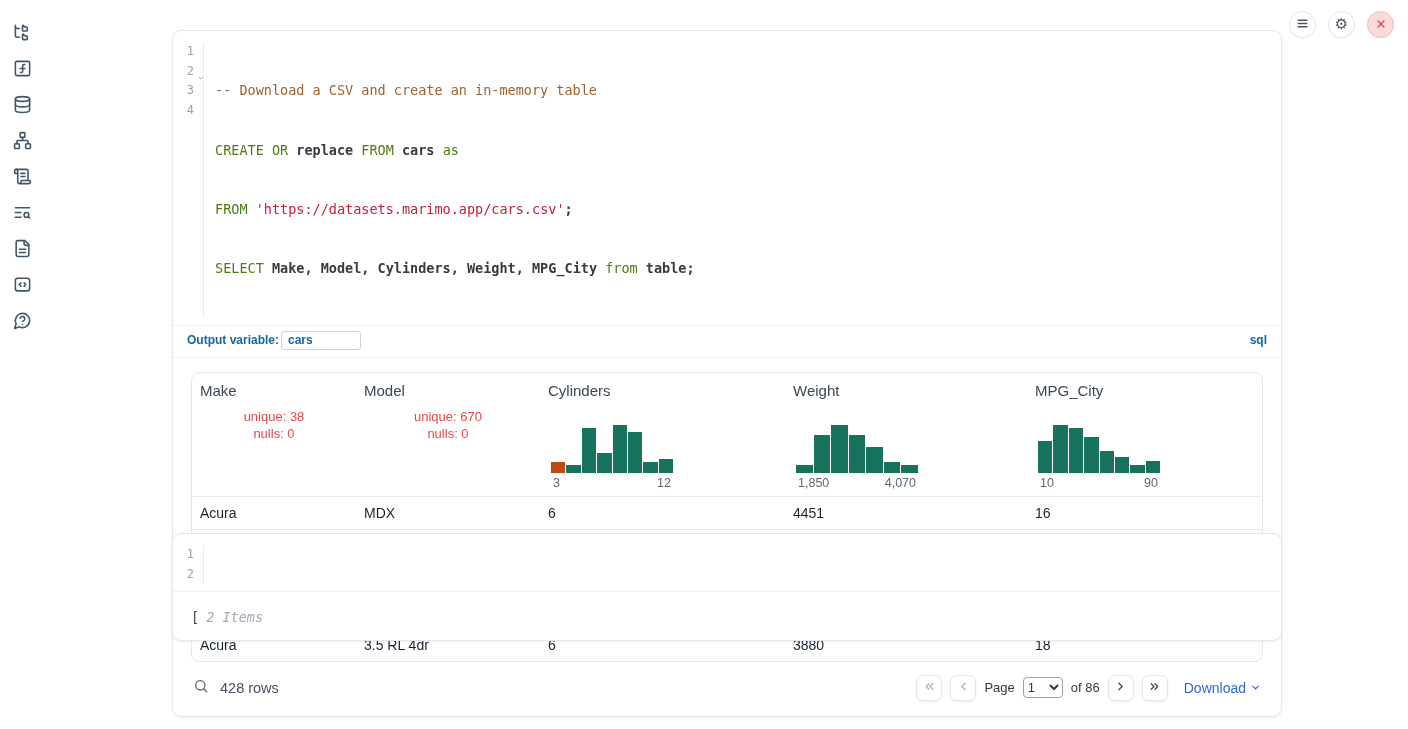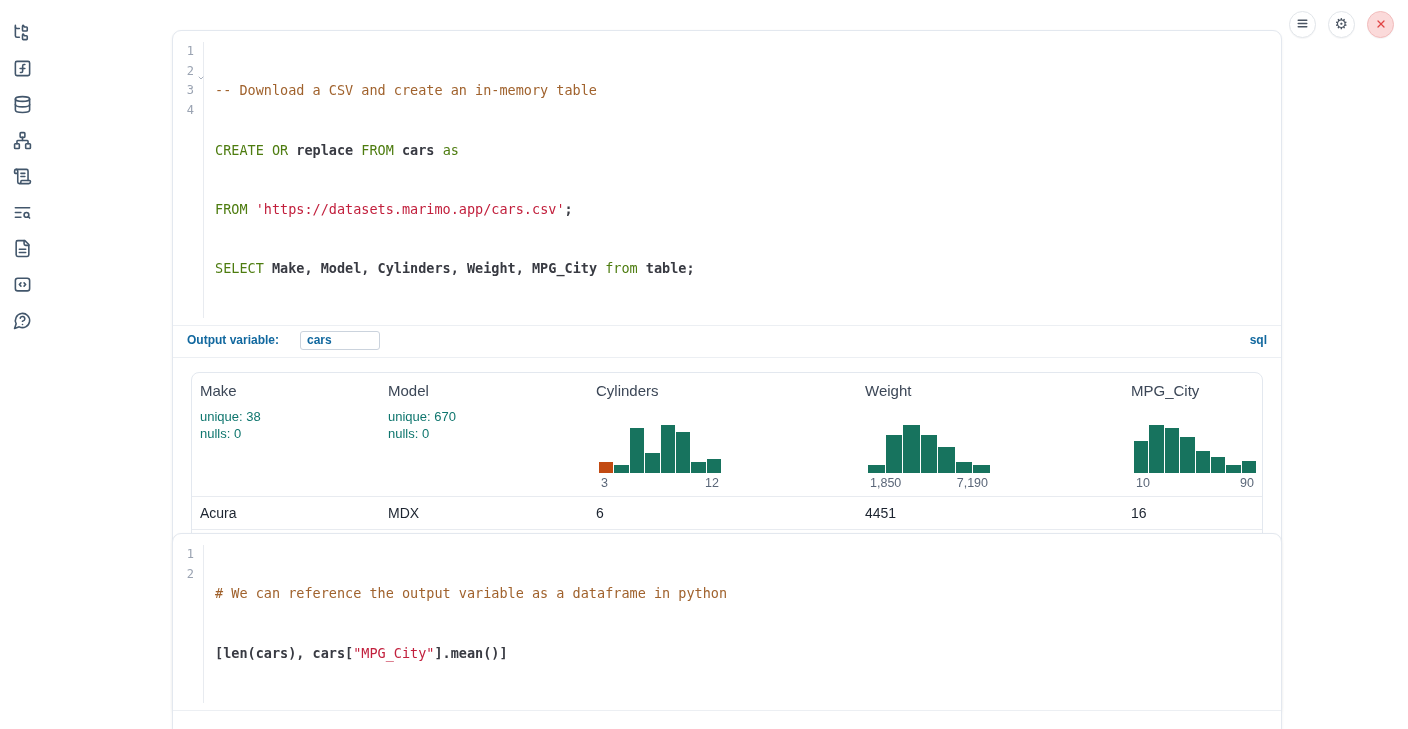--- a/index.html
+++ b/index.html
@@ -34,37 +34,37 @@
             color:#9aa3b2; font-size:12px; text-align:right; }
   .ln { position:relative; height:19.7px; line-height:19.7px; padding-right:9px; }
   .fold { position:absolute; right:-2px; top:7px; width:8px; height:8px; color:#aab2bf; cursor:pointer; }
   .lines { padding-left:11px; white-space:pre; color:#383a42; }
   .cl { height:19.7px; }
   .tk-kw  { color:#4d7c0f;margin-top:16px; }
   .tk-str { color:#c2203d; }
   .tk-com { color:#a0622d; }
   .tk-pl  { color:#383a42;font-weight:bold; }
 
-  .outvar { display:flex; align-items:center; gap:21px; border-top:1px solid #eceff3;
+  .outvar { display:flex; align-items:center; gap:2px; border-top:1px solid #eceff3;
             padding:5px 14px 7px; }
   .outvar-label { color:#11689f; font-weight:700; font-size:12px; }
   .outvar-input { width:80px; height:19px; border:1px solid #cbd3dd; border-radius:3px;
                   font-size:12px; font-weight:700; color:#11689f; padding:0 6px;
                   font-family:"Liberation Sans", sans-serif; }
   .lang-badge { margin-left:auto; color:#11689f; font-weight:700; font-size:12px; }
 
   .output-section { border-top:1px solid #eceff3; padding:14px 18px 13px; }
 
   
   .data-table { border:1px solid #e3e8ef; border-radius:8px; overflow:hidden; }
-  .thead, .trow { display:grid; grid-template-columns:164px 184px 245px 242px 1fr;gap:24px; }
+  .thead, .trow { display:grid; grid-template-columns:164px 184px 245px 242px 1fr; }
   .thead { height:123px; }
   .th { padding:9px 8px 6px; display:flex; flex-direction:column; cursor:pointer; }
   .th-title { font-size:15px; color:#3c4757; margin-bottom:9px; }
-  .th-stat  { font-size:13px; color:#0f766e; line-height:17px; }
+  .th-stat  { font-size:13px; color:#ef4444; line-height:17px;text-align:center; }
   .hist-wrap { margin-top:auto; width:122px; margin-left:3px; }
   .hist { display:flex; align-items:flex-end; gap:1px; height:50px; }
   .hist-bar { flex:1; }
   .hist-labels { display:flex; justify-content:space-between; font-size:12.5px;
                  color:#5b6779; margin-top:3px; padding:0 2px; }
   .trow { height:33px; align-items:center; border-top:1px solid #e8ebf0;
           font-size:14px; color:#1c2430; }
   .td { padding:0 8px; white-space:nowrap; overflow:hidden; }
 
   
@@ -255,21 +255,21 @@
                 <div class="hist-bar" style="height: 8px; background: rgb(23, 115, 94);"></div>
                 <div class="hist-bar" style="height: 38px; background: rgb(23, 115, 94);"></div>
                 <div class="hist-bar" style="height: 48px; background: rgb(23, 115, 94);"></div>
                 <div class="hist-bar" style="height: 38px; background: rgb(23, 115, 94);"></div>
                 <div class="hist-bar" style="height: 26px; background: rgb(23, 115, 94);"></div>
                 <div class="hist-bar" style="height: 11px; background: rgb(23, 115, 94);"></div>
                 <div class="hist-bar" style="height: 8px; background: rgb(23, 115, 94);"></div>
               </div>
             <div class="hist-labels">
               <span>1,850</span>
-              <span>7,190</span>
+              <span>4,070</span>
             </div>
           </div>
         </div>
         <div class="th">
           <div class="th-title">MPG_City</div>
           <div class="hist-wrap">
             <div class="hist">
                 <div class="hist-bar" style="height: 32px; background: rgb(23, 115, 94);"></div>
                 <div class="hist-bar" style="height: 48px; background: rgb(23, 115, 94);"></div>
                 <div class="hist-bar" style="height: 45px; background: rgb(23, 115, 94);"></div>
@@ -372,24 +372,20 @@
     </div>
   </div>
 </div>
 
 <div class="cell" id="cell-py">
   <div class="code">
     <div class="gutter">
       <div class="ln">1</div>
       <div class="ln">2</div>
     </div>
-    <div class="lines">
-      <div class="cl"><span class="tk-com"># We can reference the output variable as a dataframe in python</span></div>
-      <div class="cl"><span class="tk-pl">[len(cars), cars[</span><span class="tk-str">"MPG_City"</span><span class="tk-pl">].mean()]</span></div>
-    </div>
   </div>
 
   <div class="output-section" style="padding:0;">
     <div class="tree">
       <div class="tree-head">
 
         <span class="bracket">[</span>
         <span class="items-label">2 Items</span>
       </div>
 

